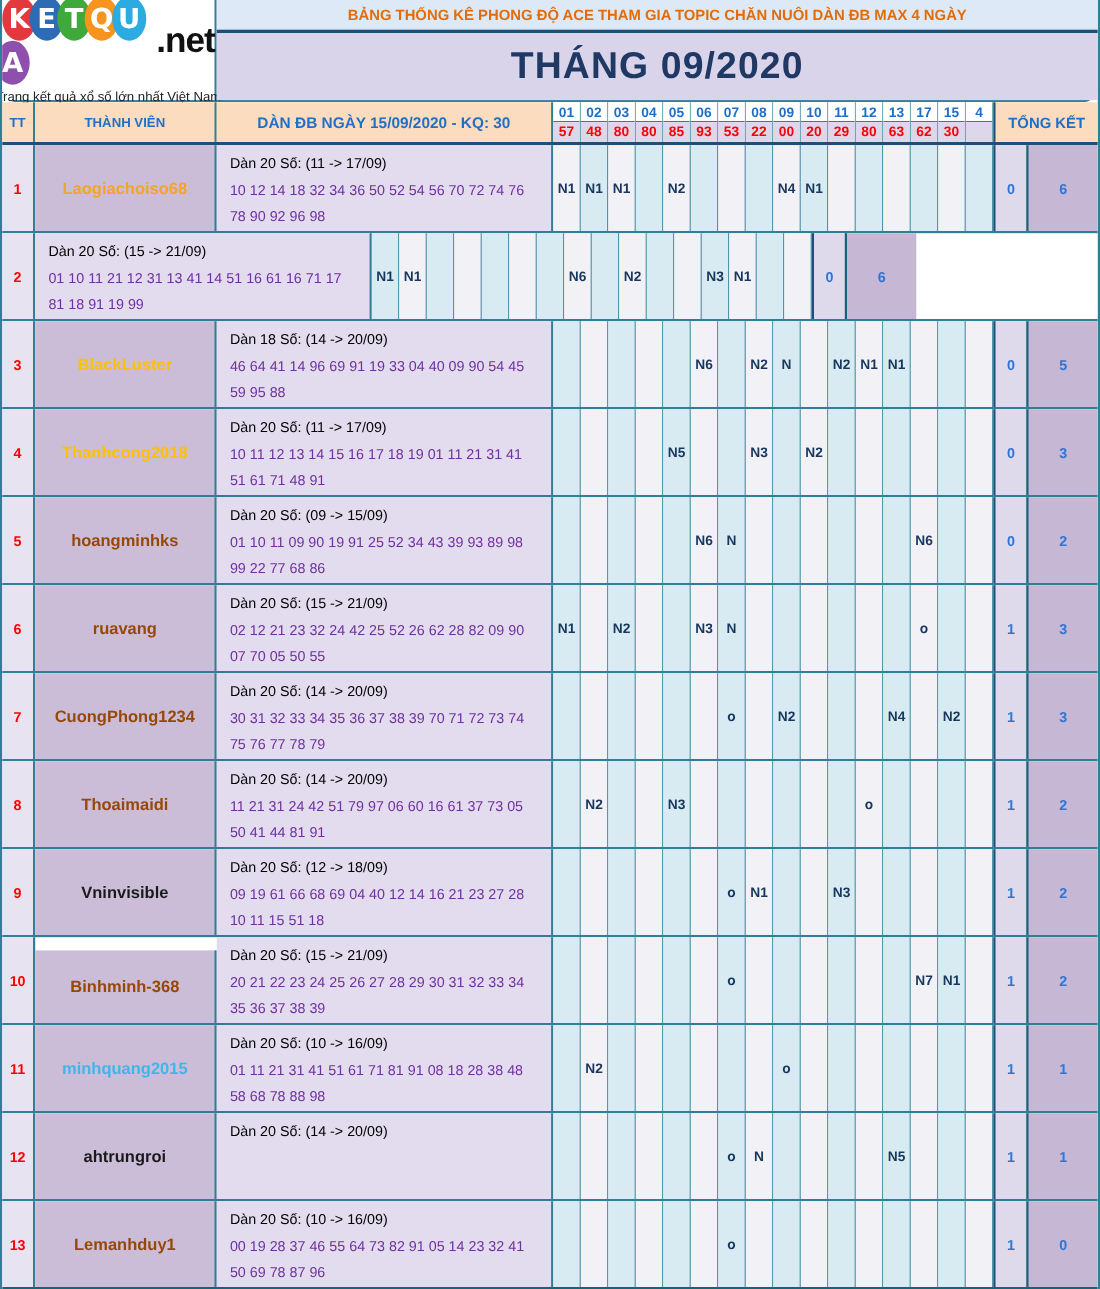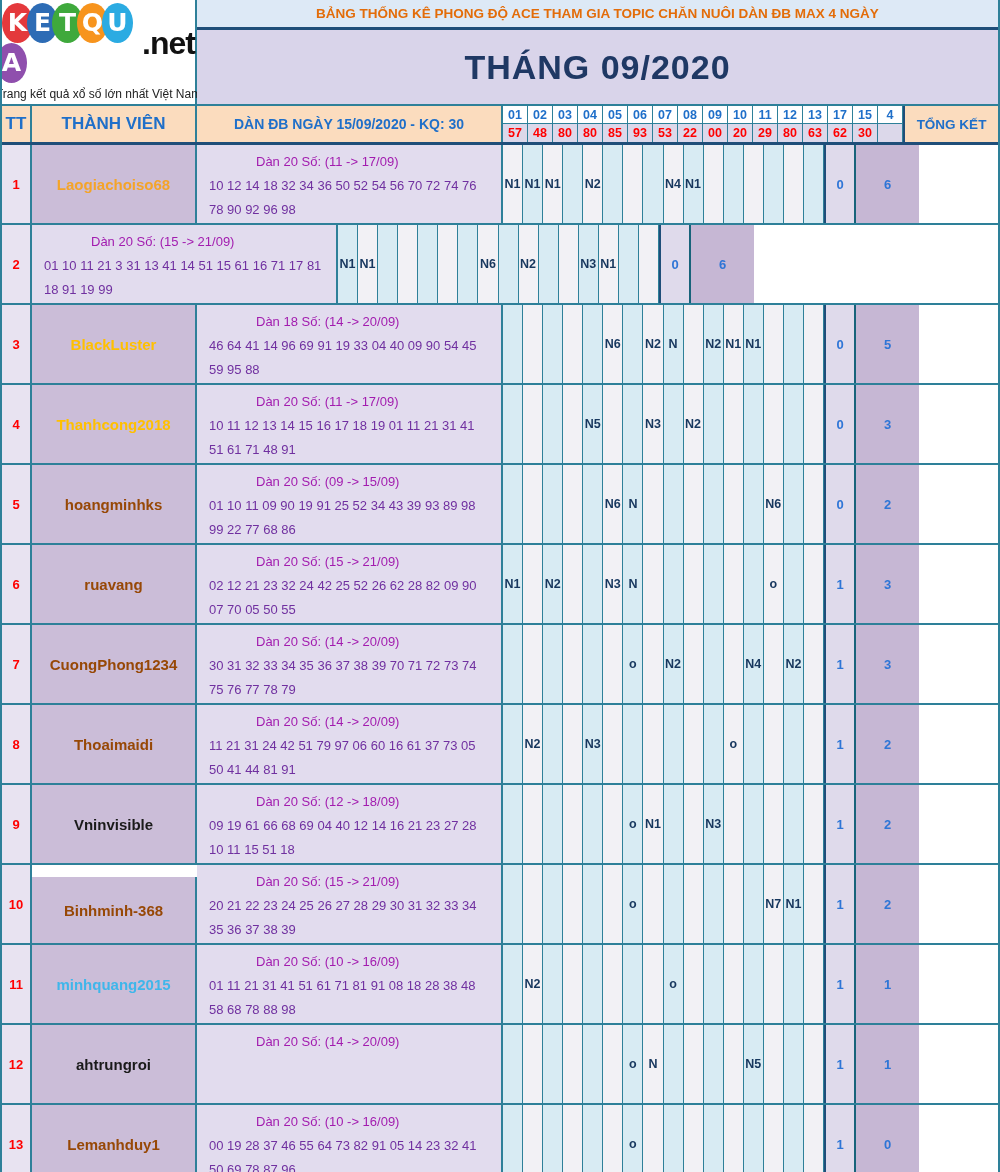--- a/index.html
+++ b/index.html
@@ -1,51 +1,51 @@
 <!DOCTYPE html>
 <html><head>
 <meta charset="utf-8">
 <style>
   html,body{margin:0;padding:0;background:#ffffff;}
   body{width:1000px;font-family:"Liberation Sans","DejaVu Sans",sans-serif;}
   .page{width:1000px;height:1172px;box-sizing:border-box;border-left:2px solid #2E8099;border-right:2px solid #2E8099;background:#fff;overflow:hidden;}
 
   
-  .top{display:flex;height:106px;box-sizing:border-box;border-bottom:2px solid #2E8099;}
+  .top{display:flex;height:93px;box-sizing:border-box;border-bottom:2px solid #2E8099;border-radius:14px;}
   .logo-box{width:195px;box-sizing:border-box;border-right:2px solid #2E8099;background:#fff;display:flex;flex-direction:column;align-items:center;justify-content:center;}
   .logo-line{display:flex;align-items:center;}
   .oval{display:inline-block;width:31px;height:40px;border-radius:50%;color:#fff;font-weight:bold;font-size:25px;line-height:40px;text-align:center;margin-left:-6px;font-family:"DejaVu Sans",sans-serif;}
   .oval:first-child{margin-left:0;}
   .logo-suffix{color:#111;font-weight:bold;font-size:32px;letter-spacing:-1px;margin-left:1px;}
   .tagline{margin-top:4px;font-size:12px;color:#222;white-space:nowrap;}
   .top-right{flex:1;display:flex;flex-direction:column;}
   .title-band{height:30px;box-sizing:border-box;background:#DDE9F6;border-bottom:3px solid #1F4E79;color:#E36C09;font-weight:bold;font-size:13.5px;display:flex;align-items:center;justify-content:center;white-space:nowrap;}
   .month-band{flex:1;background:#D9D4EA;color:#1F3864;font-weight:bold;font-size:34px;display:flex;align-items:center;justify-content:center;letter-spacing:1px;}
 
   
   .thead{display:flex;height:39px;box-sizing:border-box;border-bottom:3px solid #1F4E79;}
-  .hcell{box-sizing:border-box;background:#FBDCBE;color:#1F6FC9;font-weight:bold;font-size:17px;display:flex;align-items:center;justify-content:center;border-right:2px solid #2E8099;}
+  .hcell{box-sizing:border-box;background:#FBDCBE;color:#1F6FC9;font-weight:bold;font-size:12px;display:flex;align-items:center;justify-content:center;border-right:2px solid #2E8099;}
   .h-tt{width:30px;}
   .h-member{width:165px;}
   .h-dan{width:306px;font-size:14px;}
   .h-days{width:400px;display:flex;border-right:0;}
   .h-daycol{width:25px;box-sizing:border-box;border-right:1px solid #2E8099;display:flex;flex-direction:column;}
   .h-daynum{height:18px;background:#fff;color:#1F6FC9;font-weight:bold;font-size:12.5px;display:flex;align-items:center;justify-content:center;border-bottom:1px solid #2E8099;box-sizing:border-box;}
   .h-dayres{flex:1;background:#DCD8EA;color:#FF0000;font-weight:bold;font-size:12.5px;display:flex;align-items:center;justify-content:center;}
   .h-total{width:95px;border-left:2px solid #1F4E79;border-right:0;font-size:13.5px;}
 
   
   .row{display:flex;height:80px;box-sizing:border-box;border-bottom:2px solid #2E8099;}
   .row.last{border-bottom:2px solid #17637A;}
   .c-tt{width:30px;box-sizing:border-box;background:#E8E3F1;color:#FF0000;font-weight:bold;font-size:13px;display:flex;align-items:center;justify-content:center;border-right:2px solid #2E8099;}
   .c-name{width:165px;box-sizing:border-box;background:#CBBDD8;font-weight:bold;font-size:15px;display:flex;align-items:center;justify-content:center;border-right:2px solid #2E8099;text-align:center;}
   .c-dan{width:306px;box-sizing:border-box;background:#E2DCEE;border-right:2px solid #2E8099;padding:5px 10px 0 12px;font-size:13px;line-height:24px;}
-  .dan-label{color:#a21caf;margin-left:47px;}
+  .dan-label{color:#000000;}
   .dan-numbers{color:#7030A0;}
-  .c-days{width:321px;display:flex;justify-content:flex-end;}
+  .c-days{width:400px;display:flex;justify-content:flex-end;}
   .c-day{width:25px;box-sizing:border-box;border-right:1px solid #2E8099;display:flex;align-items:center;justify-content:center;font-weight:bold;font-size:12.5px;color:#17375E;}
   .c-sum1{width:30px;box-sizing:border-box;background:#DFDAEB;border-left:2px solid #1F4E79;display:flex;align-items:center;justify-content:center;color:#2E75D6;font-weight:bold;font-size:13px;}
   .c-sum2{width:65px;box-sizing:border-box;background:#C6B7D4;border-left:2px solid #17637A;display:flex;align-items:center;justify-content:center;color:#2E75D6;font-weight:bold;font-size:13px;}
 </style>
 </head>
 <body>
 
 <div class="page">
   <div class="top">
     <div class="logo-box">
@@ -160,21 +160,21 @@
           <div class="c-day" style="background: rgb(242, 241, 245);"></div>
           <div class="c-day" style="background: rgb(216, 235, 243);"></div>
         </div>
         <div class="c-sum1">0</div>
         <div class="c-sum2">6</div>
       </div>
       <div class="row">
         <div class="c-tt">2</div>
         <div class="c-dan">
           <div class="dan-label">Dàn 20 Số: (15 -&gt; 21/09)</div>
-          <div class="dan-numbers">01 10 11 21 3 31 13 41 14 51 15 61 16 71 17 81 18 91 19 99</div>
+          <div class="dan-numbers">01 10 11 21 12 31 13 41 14 51 16 61 16 71 17 81 18 91 19 99</div>
         </div>
         <div class="c-days">
           <div class="c-day" style="background: rgb(216, 235, 243);">N1</div>
           <div class="c-day" style="background: rgb(242, 241, 245);">N1</div>
           <div class="c-day" style="background: rgb(216, 235, 243);"></div>
           <div class="c-day" style="background: rgb(242, 241, 245);"></div>
           <div class="c-day" style="background: rgb(216, 235, 243);"></div>
           <div class="c-day" style="background: rgb(242, 241, 245);"></div>
           <div class="c-day" style="background: rgb(216, 235, 243);"></div>
           <div class="c-day" style="background: rgb(242, 241, 245);">N6</div>

